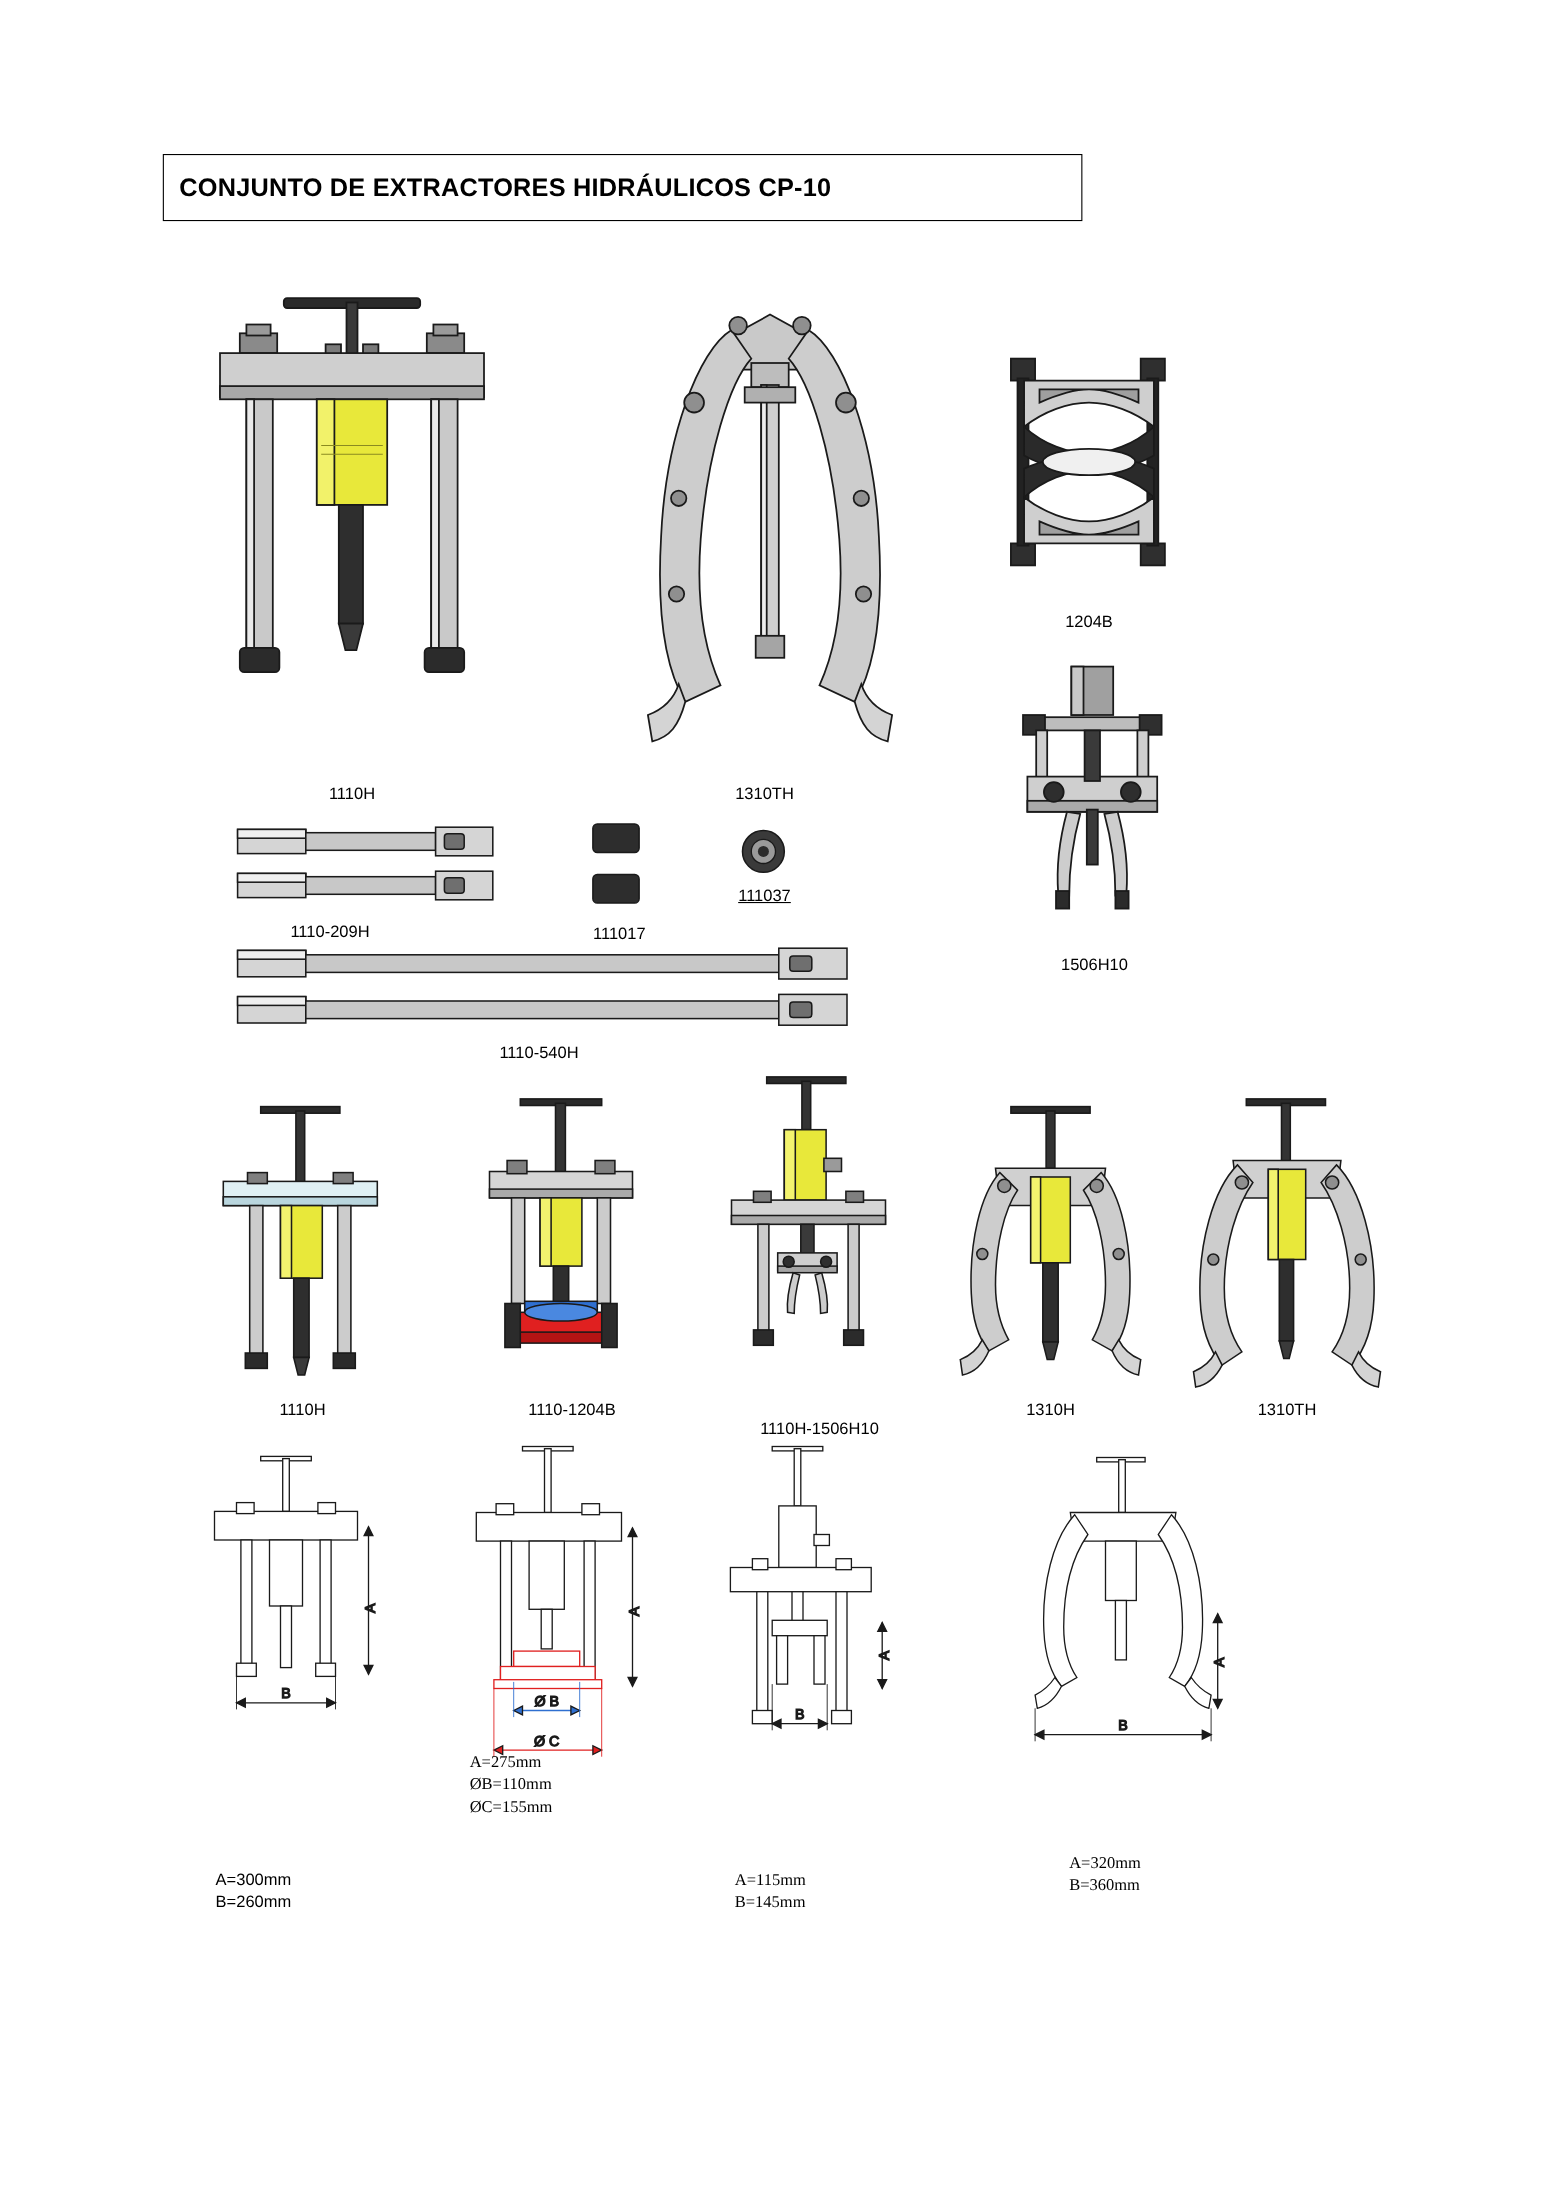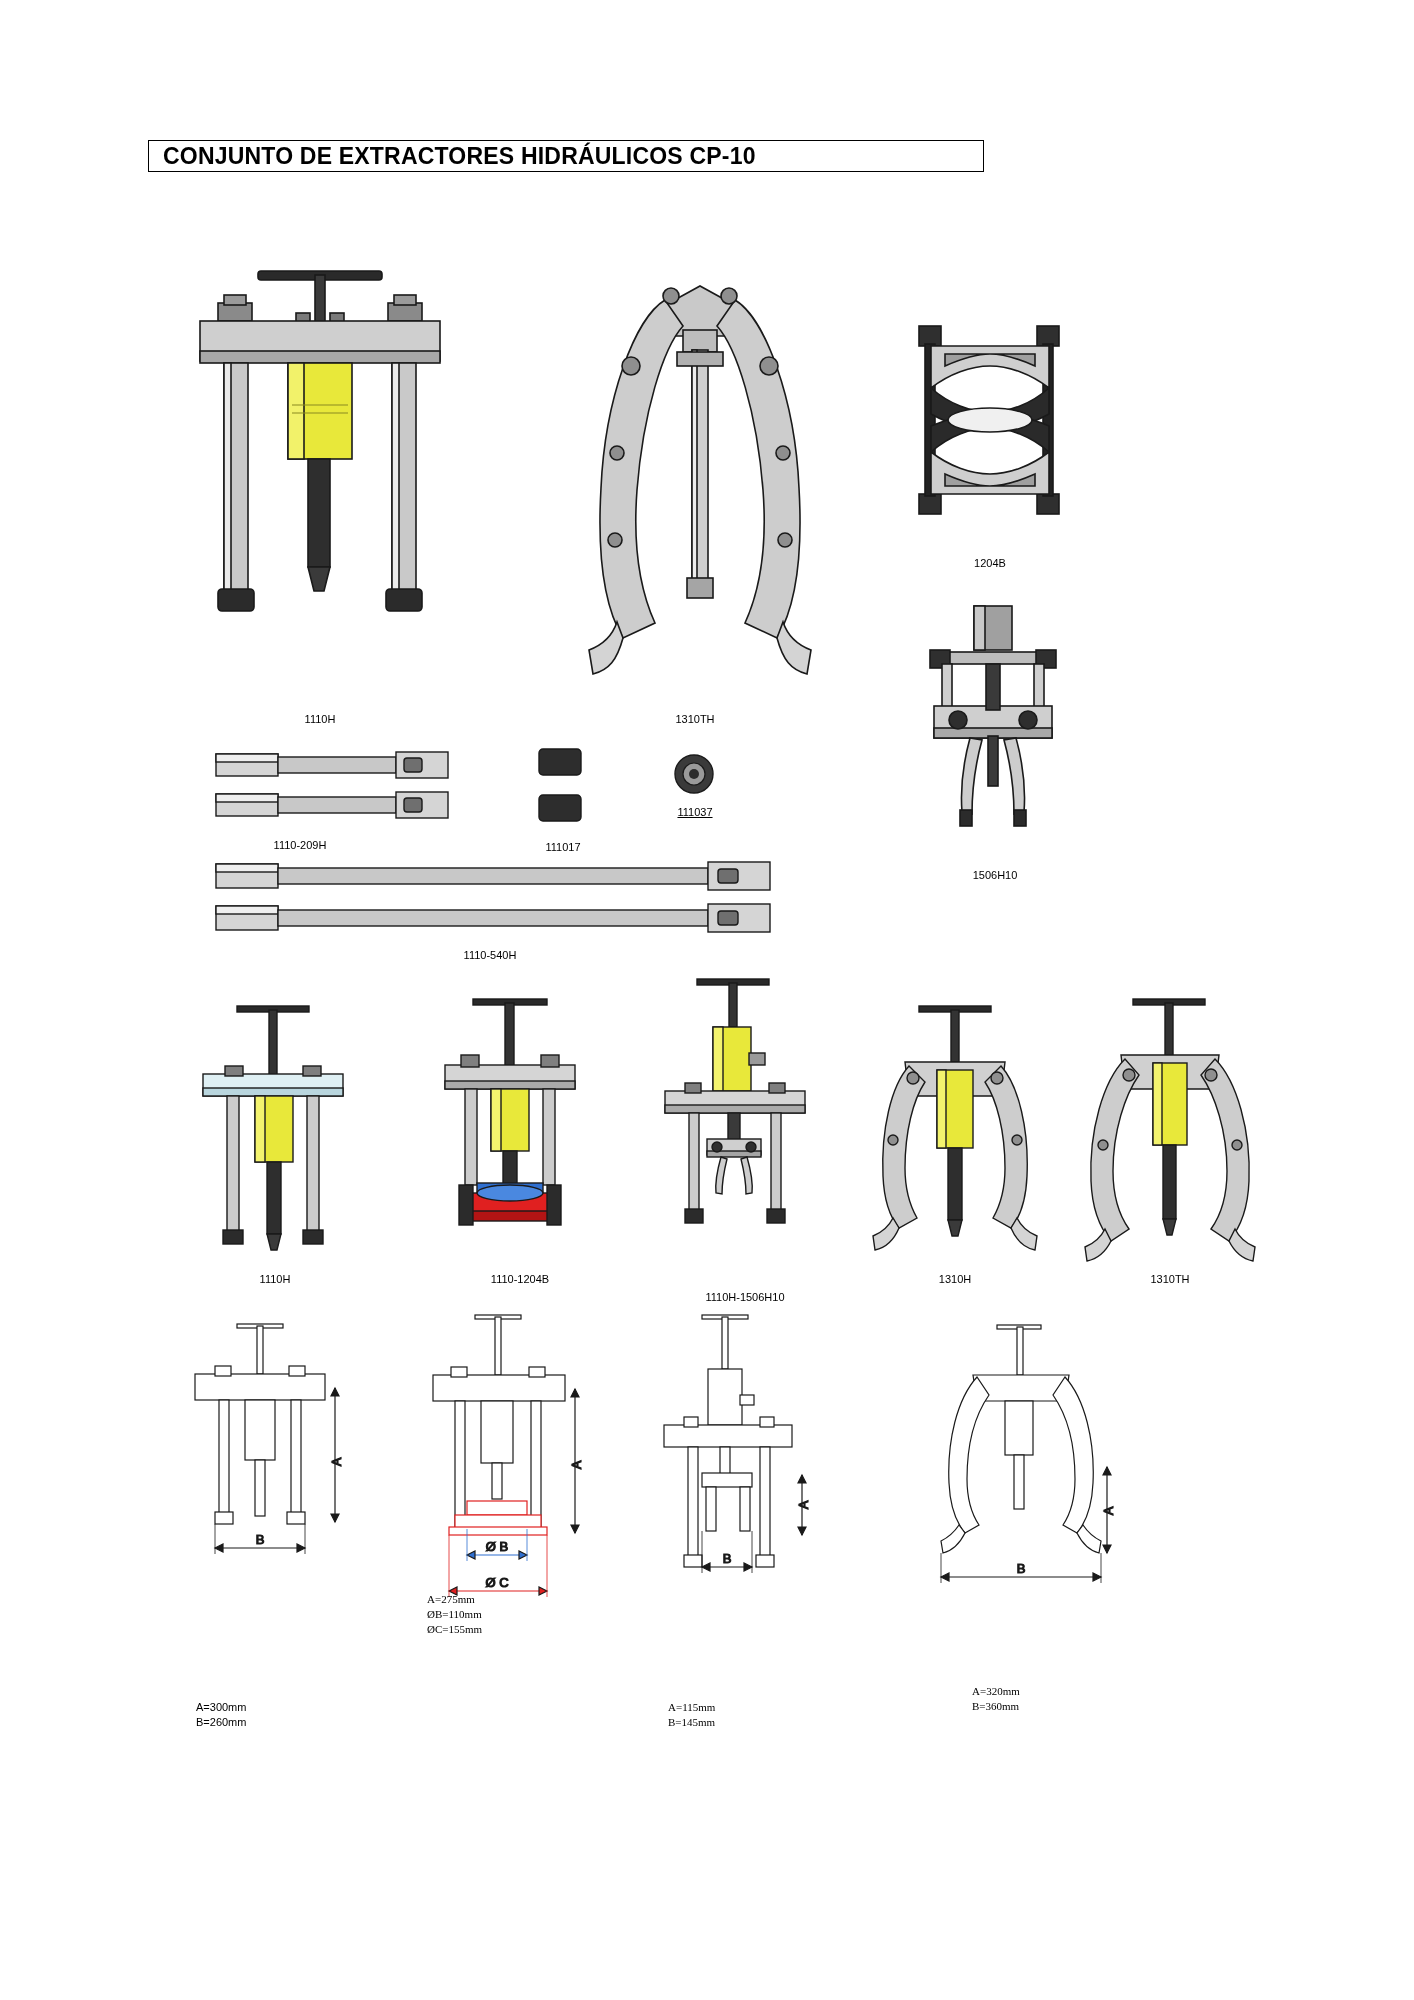--- a/index.html
+++ b/index.html
@@ -20,38 +20,38 @@
     width: 1414px;
     height: 2000px;
   }
 
   
   .title-box {
     position: absolute;
     left: 148px;
     top: 140px;
     width: 836px;
-    height: 32px;
+    height: 61px;
     border: 1px solid #000;
     display: flex;
     align-items: center;
     box-sizing: border-box;
   }
   .title-text {
     font-size: 23px;
     font-weight: bold;
     letter-spacing: 0.2px;
     padding-left: 14px;
     white-space: nowrap;
   }
 
   
   .cap {
     position: absolute;
-    font-size: 11px;
+    font-size: 15px;
     text-align: center;
     white-space: pre;
     line-height: 1.35;
   }
   .cap.left { text-align: left; }
 
   
   .fig { position: absolute; }
   svg { display: block; overflow: visible; }
 

